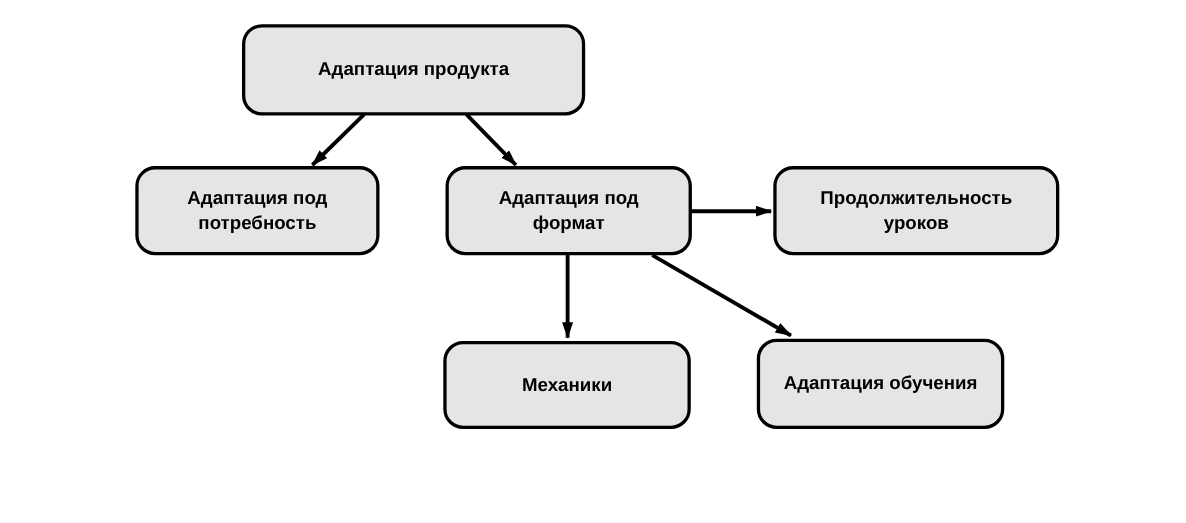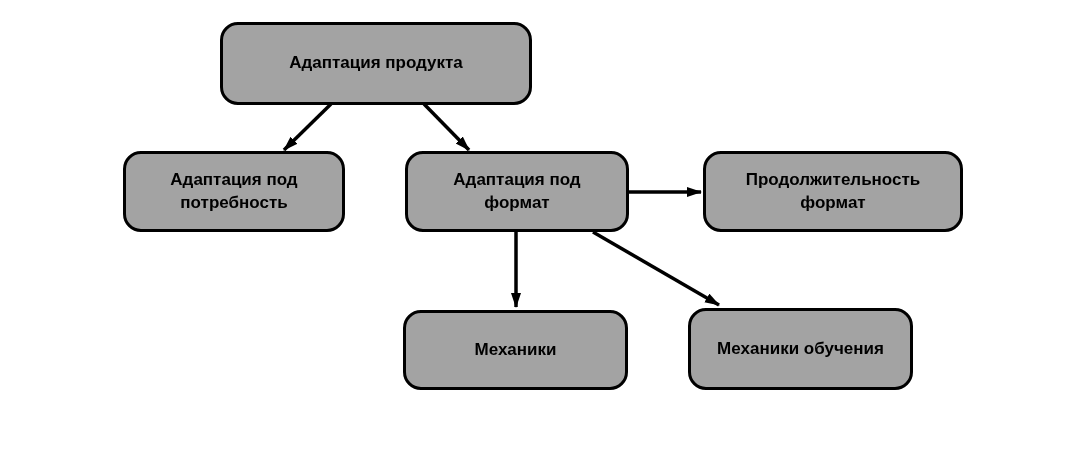--- a/index.html
+++ b/index.html
@@ -21,21 +21,21 @@
     top: 0;
     width: 1078px;
     height: 475px;
     pointer-events: none;
   }
   .node {
     position: absolute;
     box-sizing: border-box;
     border: 3.5px solid #000000;
     border-radius: 18px;
-    background: #a3a3a3;
+    background: #e5e5e5;
     display: flex;
     align-items: center;
     justify-content: center;
     text-align: center;
     color: #000000;
     font-size: 17px;
     font-weight: 700;
     line-height: 1.3;
     white-space: pre-line;
     padding: 4px 10px;
@@ -74,24 +74,24 @@
 потребность</span>
   </div>
 
   <div class="node n-format">
     <span>Адаптация под
 формат</span>
   </div>
 
   <div class="node n-duration">
     <span>Продолжительность
-формат</span>
+уроков</span>
   </div>
 
   <div class="node n-packaging">
     <span>Механики</span>
   </div>
 
   <div class="node n-mechanics">
-    <span>Механики обучения</span>
+    <span>Адаптация обучения</span>
   </div>
 
 </div>
 
 </body></html>

